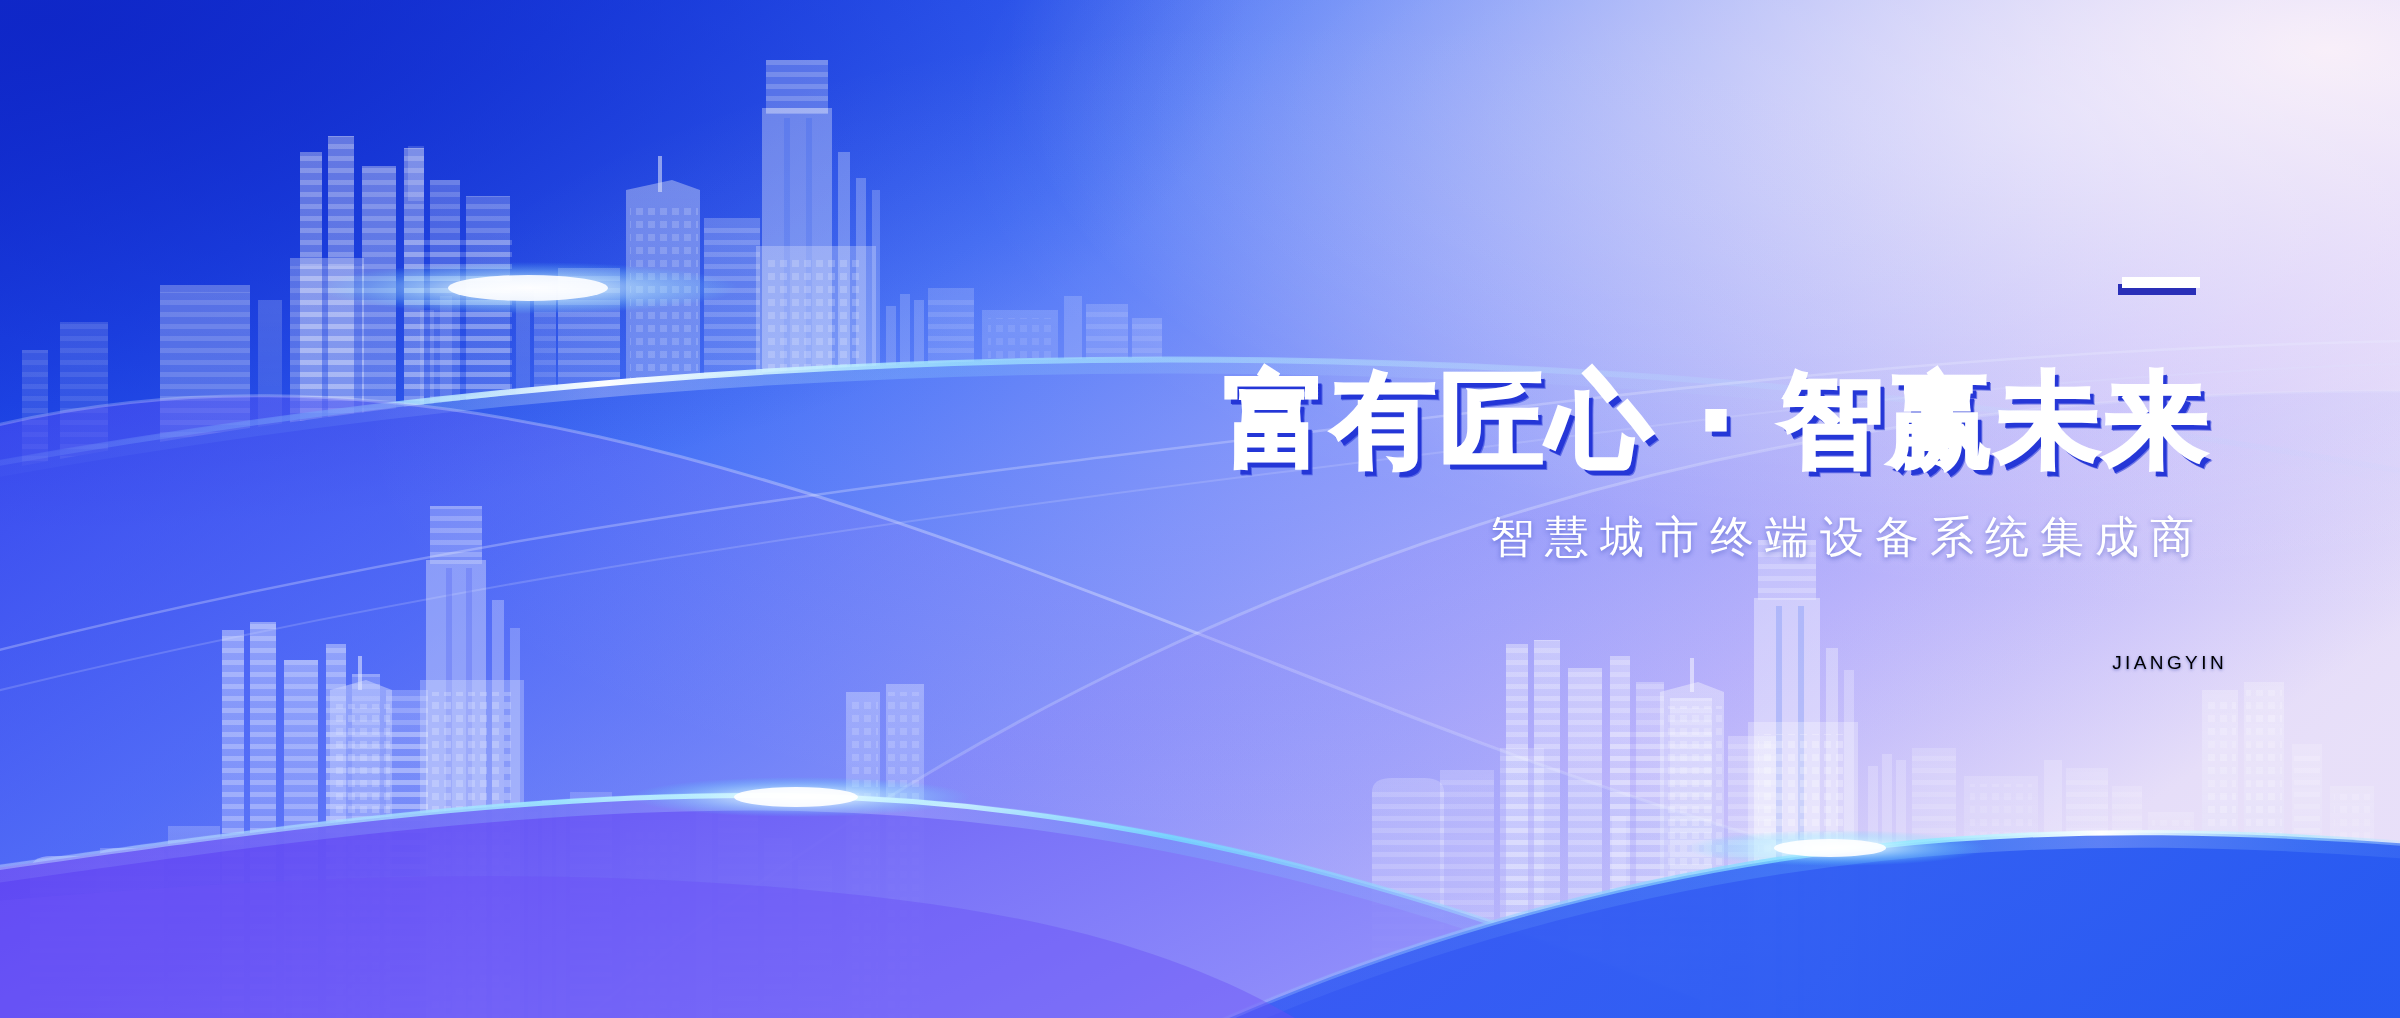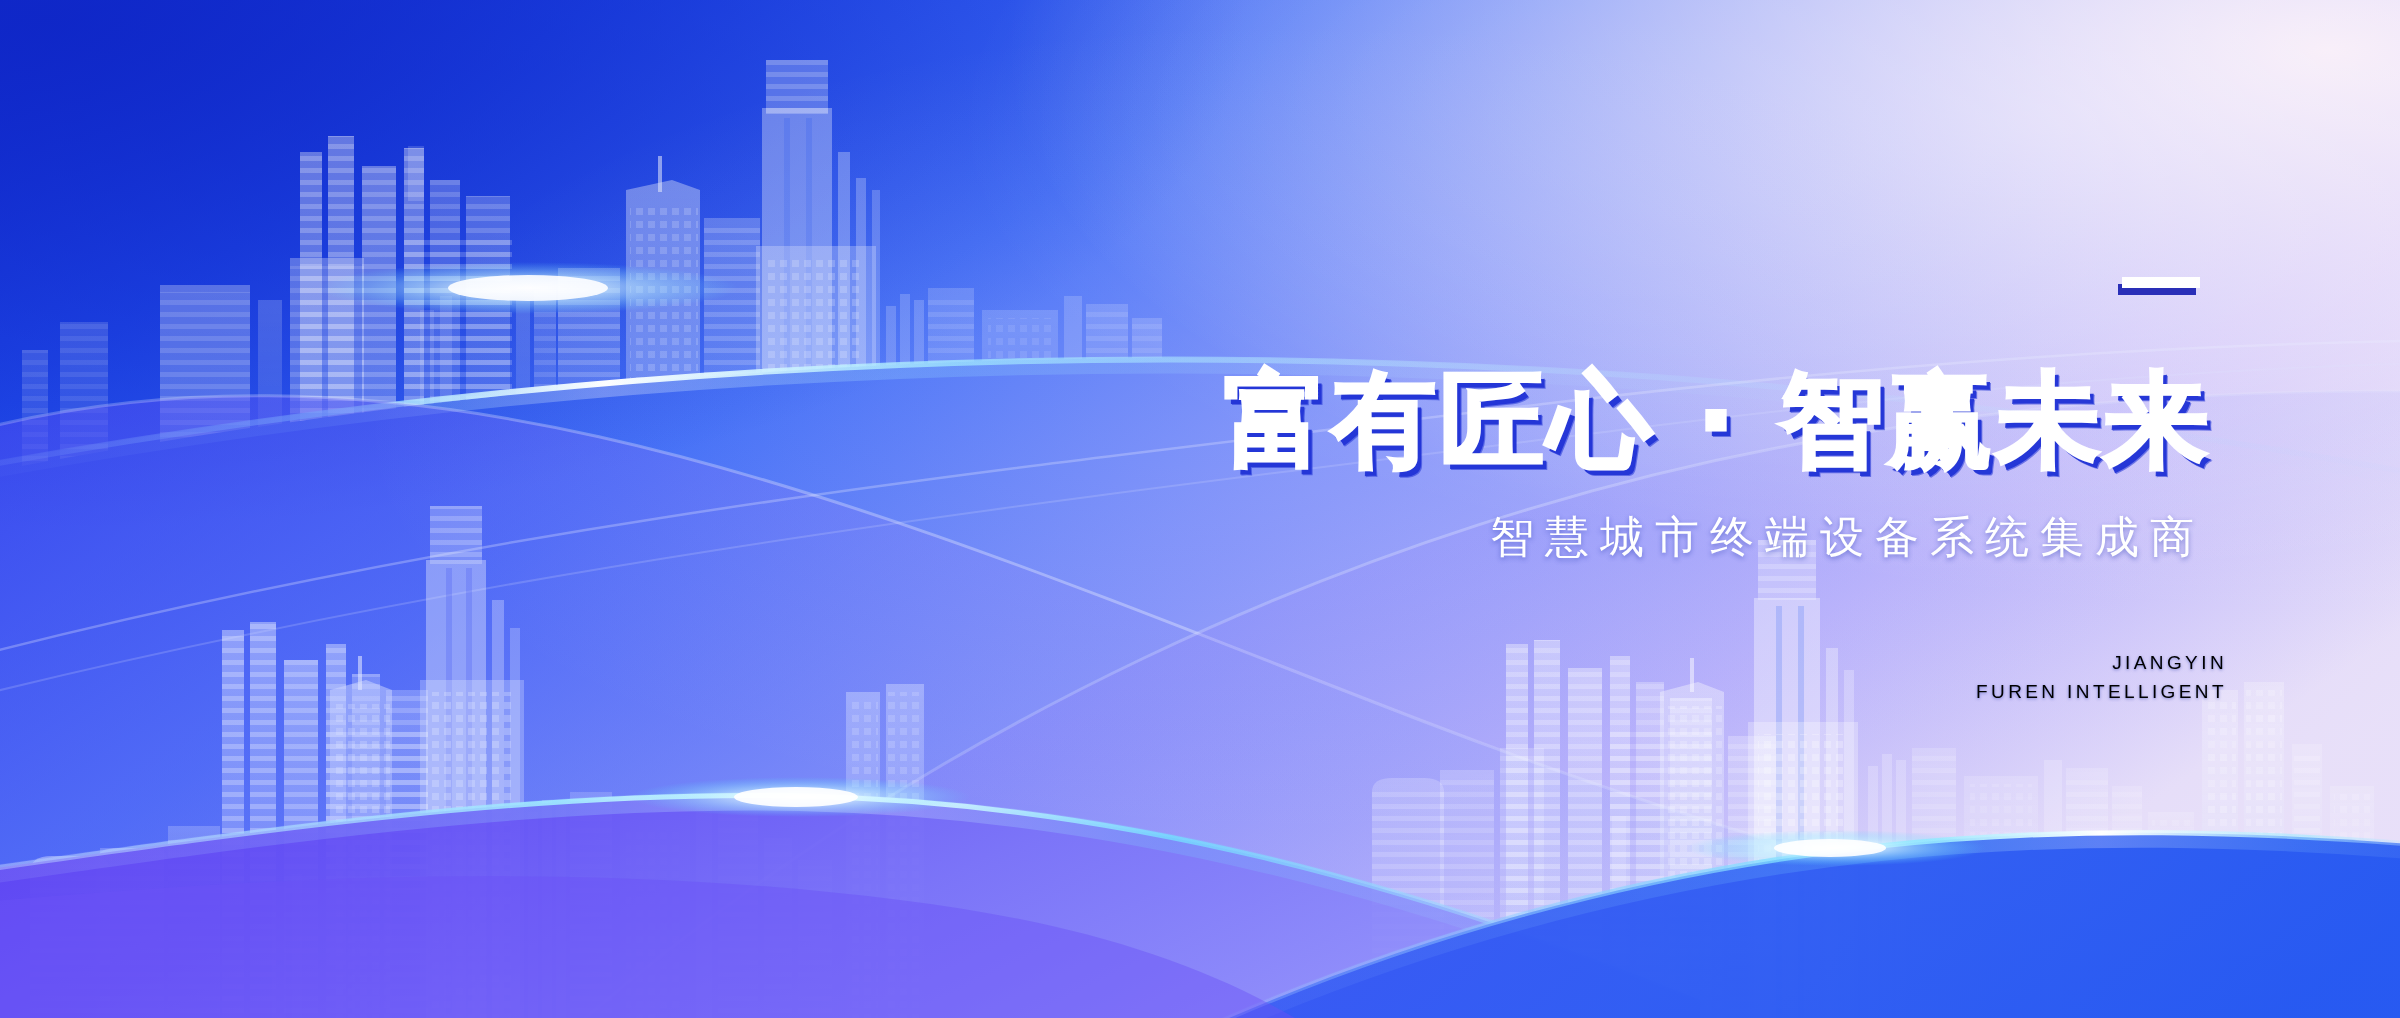--- a/index.html
+++ b/index.html
@@ -542,18 +542,17 @@
   <div id="text-block">
 
     <div id="accent-dash"></div>
 
     <div id="main-title">富有匠心 · 智赢未来</div>
 
     <div id="sub-title">智慧城市终端设备系统集成商</div>
 
     <div id="company-en">
       <span>JIANGYIN</span>
-      <span>FUREN INTELLIGENT</span>
     </div>
 
   </div>
 
 </div>
 
 </body></html>

